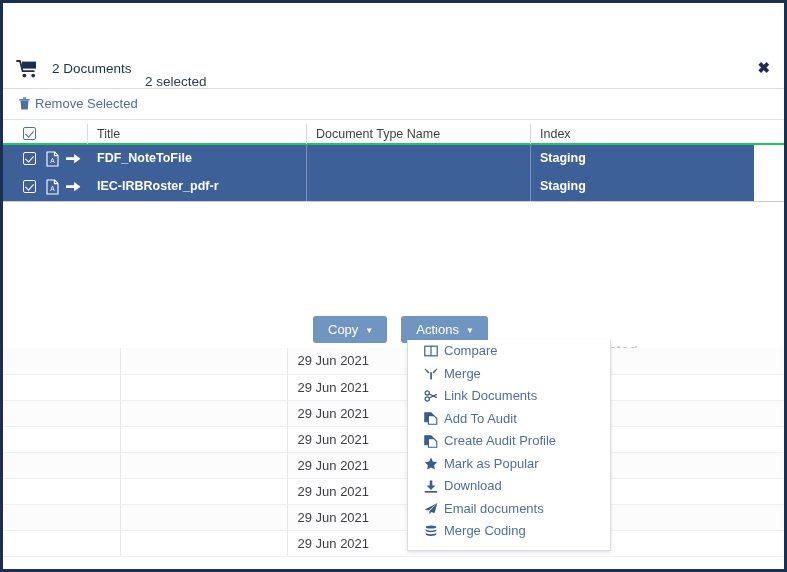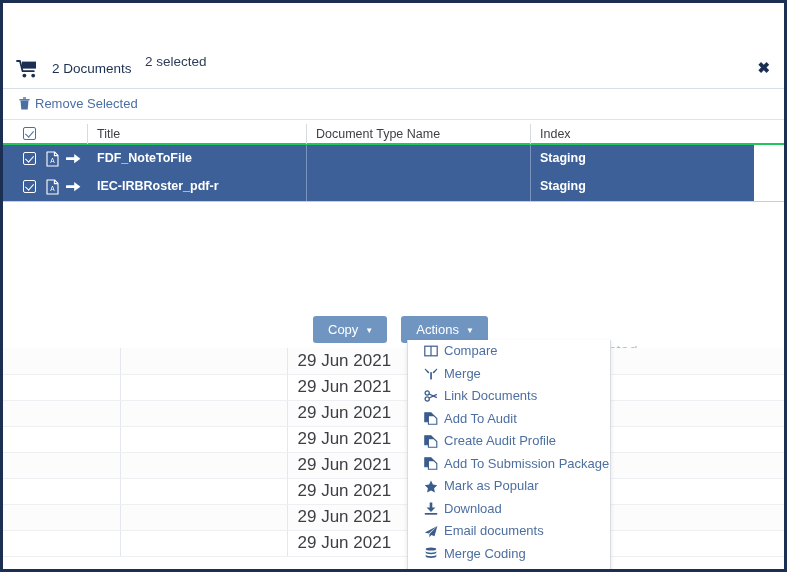--- a/index.html
+++ b/index.html
@@ -32,21 +32,21 @@
   }
   .bg-table {
     position: absolute;
     left: 0px; top: 345px;
     width: 781px;
     border-collapse: collapse;
   }
   .bg-table td {
     height: 26px;
     border-bottom: 1px solid #edeff3;
-    font-size: 17px;
+    font-size: 13px;
     color: #3d3f44;
     padding: 0;
   }
   .bg-table tr:nth-child(odd) td { background: #fcfcfd; }
   .bg-table tr:nth-child(even) td { background: #ffffff; }
   .bg-c1 { width: 117px; border-right: 1px solid #e4e7ec; }
   .bg-c2 { width: 167px; border-right: 1px solid #e4e7ec; }
   .bg-c3 { width: 160px; padding-left: 10px !important; }
   .bg-c4 { }
 
@@ -70,21 +70,21 @@
   .cart-icon {
     position: absolute; left: 13px; top: 9px;
     width: 22px; height: 20px;
     color: #1b2f52;
   }
   .ov-count {
     position: absolute; left: 49px; top: 11px;
     font-size: 13.5px; color: #1b2f52; font-weight: 400;
   }
   .ov-selected {
-    position: absolute; left: 142px; top: 4px;
+    position: absolute; left: 142px; top: 24px;
     font-size: 13.5px; color: #2c3c58;
   }
   .ov-close {
     position: absolute; right: 14px; top: 10px;
     font-size: 15px; font-weight: bold;
     color: #1b2f52;
     cursor: pointer;
     line-height: 1;
     user-select: none;
   }
@@ -450,29 +450,20 @@
         <span class="mi-ic">
           <svg viewBox="0 0 14 13" width="14" height="13" fill="none" stroke="currentColor" stroke-width="1.1">
             <path d="M0.8 0.8 h6.2 l2.4 2.4 v6.6 h-8.6 z" fill="currentColor"></path>
             <path d="M4.4 3.6 h5.4 l3 3 v5.6 h-8.4 z" fill="#ffffff"></path>
           </svg>
         </span>
         <span class="mi-lb">Create Audit Profile</span>
       </div>
       <div class="mi">
         <span class="mi-ic">
-          <svg viewBox="0 0 14 13" width="14" height="13" fill="none" stroke="currentColor" stroke-width="1.1">
-            <path d="M0.8 0.8 h6.2 l2.4 2.4 v6.6 h-8.6 z" fill="currentColor"></path>
-            <path d="M4.4 3.6 h5.4 l3 3 v5.6 h-8.4 z" fill="#ffffff"></path>
-          </svg>
-        </span>
-        <span class="mi-lb">Add To Submission Package</span>
-      </div>
-      <div class="mi">
-        <span class="mi-ic">
           <svg viewBox="0 0 14 13" width="14" height="13" fill="currentColor">
             <path d="M7 0.6 L8.9 4.6 L13.2 5.2 L10.1 8.3 L10.9 12.6 L7 10.5 L3.1 12.6 L3.9 8.3 L0.8 5.2 L5.1 4.6 z"></path>
           </svg>
         </span>
         <span class="mi-lb">Mark as Popular</span>
       </div>
       <div class="mi">
         <span class="mi-ic">
           <svg viewBox="0 0 14 13" width="14" height="13" fill="currentColor">
             <rect x="5.7" y="0.5" width="2.6" height="6"></rect>

